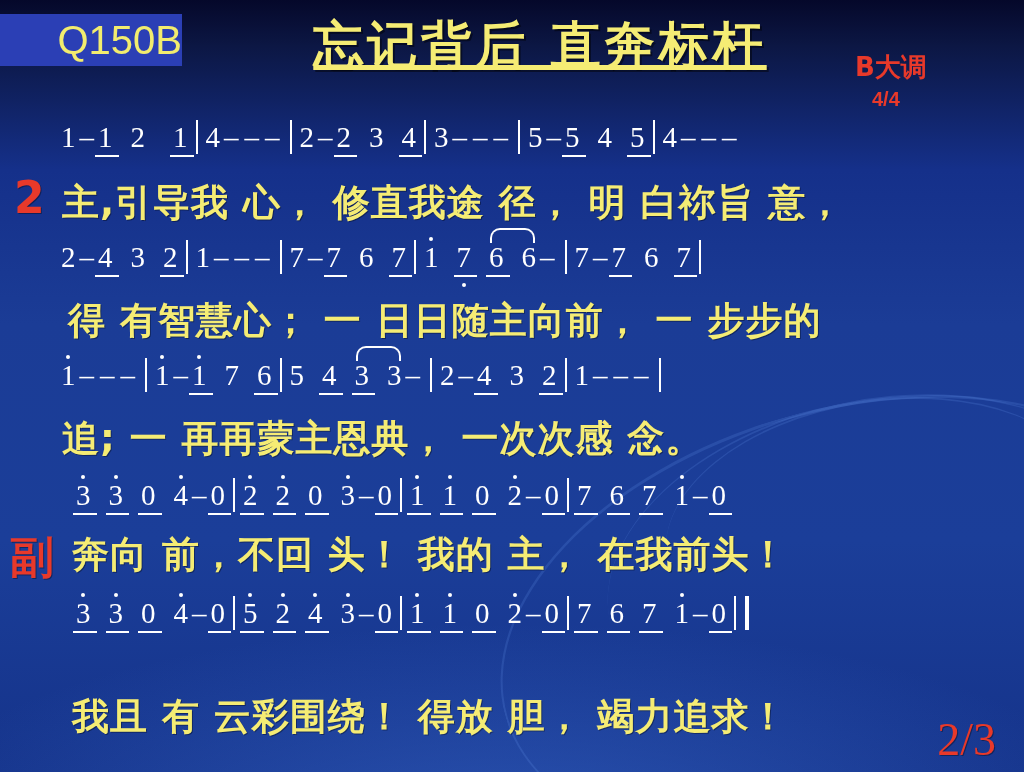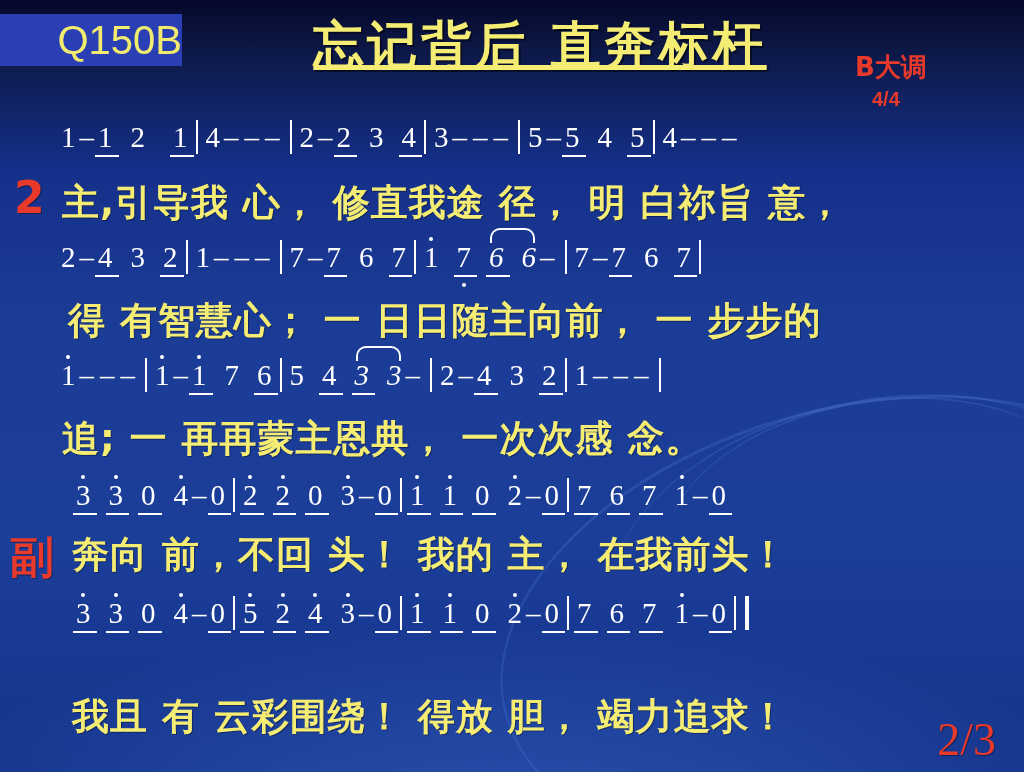--- a/index.html
+++ b/index.html
@@ -180,21 +180,20 @@
     display: inline-block;
     padding: 0 3px;
   }
   .sp { display: inline-block; width: 16px; }
   .sp.w { display: inline-block; width: 26px; }
 
   
   .tie {
     position: relative;
     display: inline-block;
-    font-style: italic;
   }
   .tie::before {
     content: "";
     position: absolute;
     left: 2px; right: 2px;
     top: -13px;
     height: 13px;
     border: 2px solid #ffffff;
     border-bottom: none;
     border-radius: 10px 10px 0 0;

